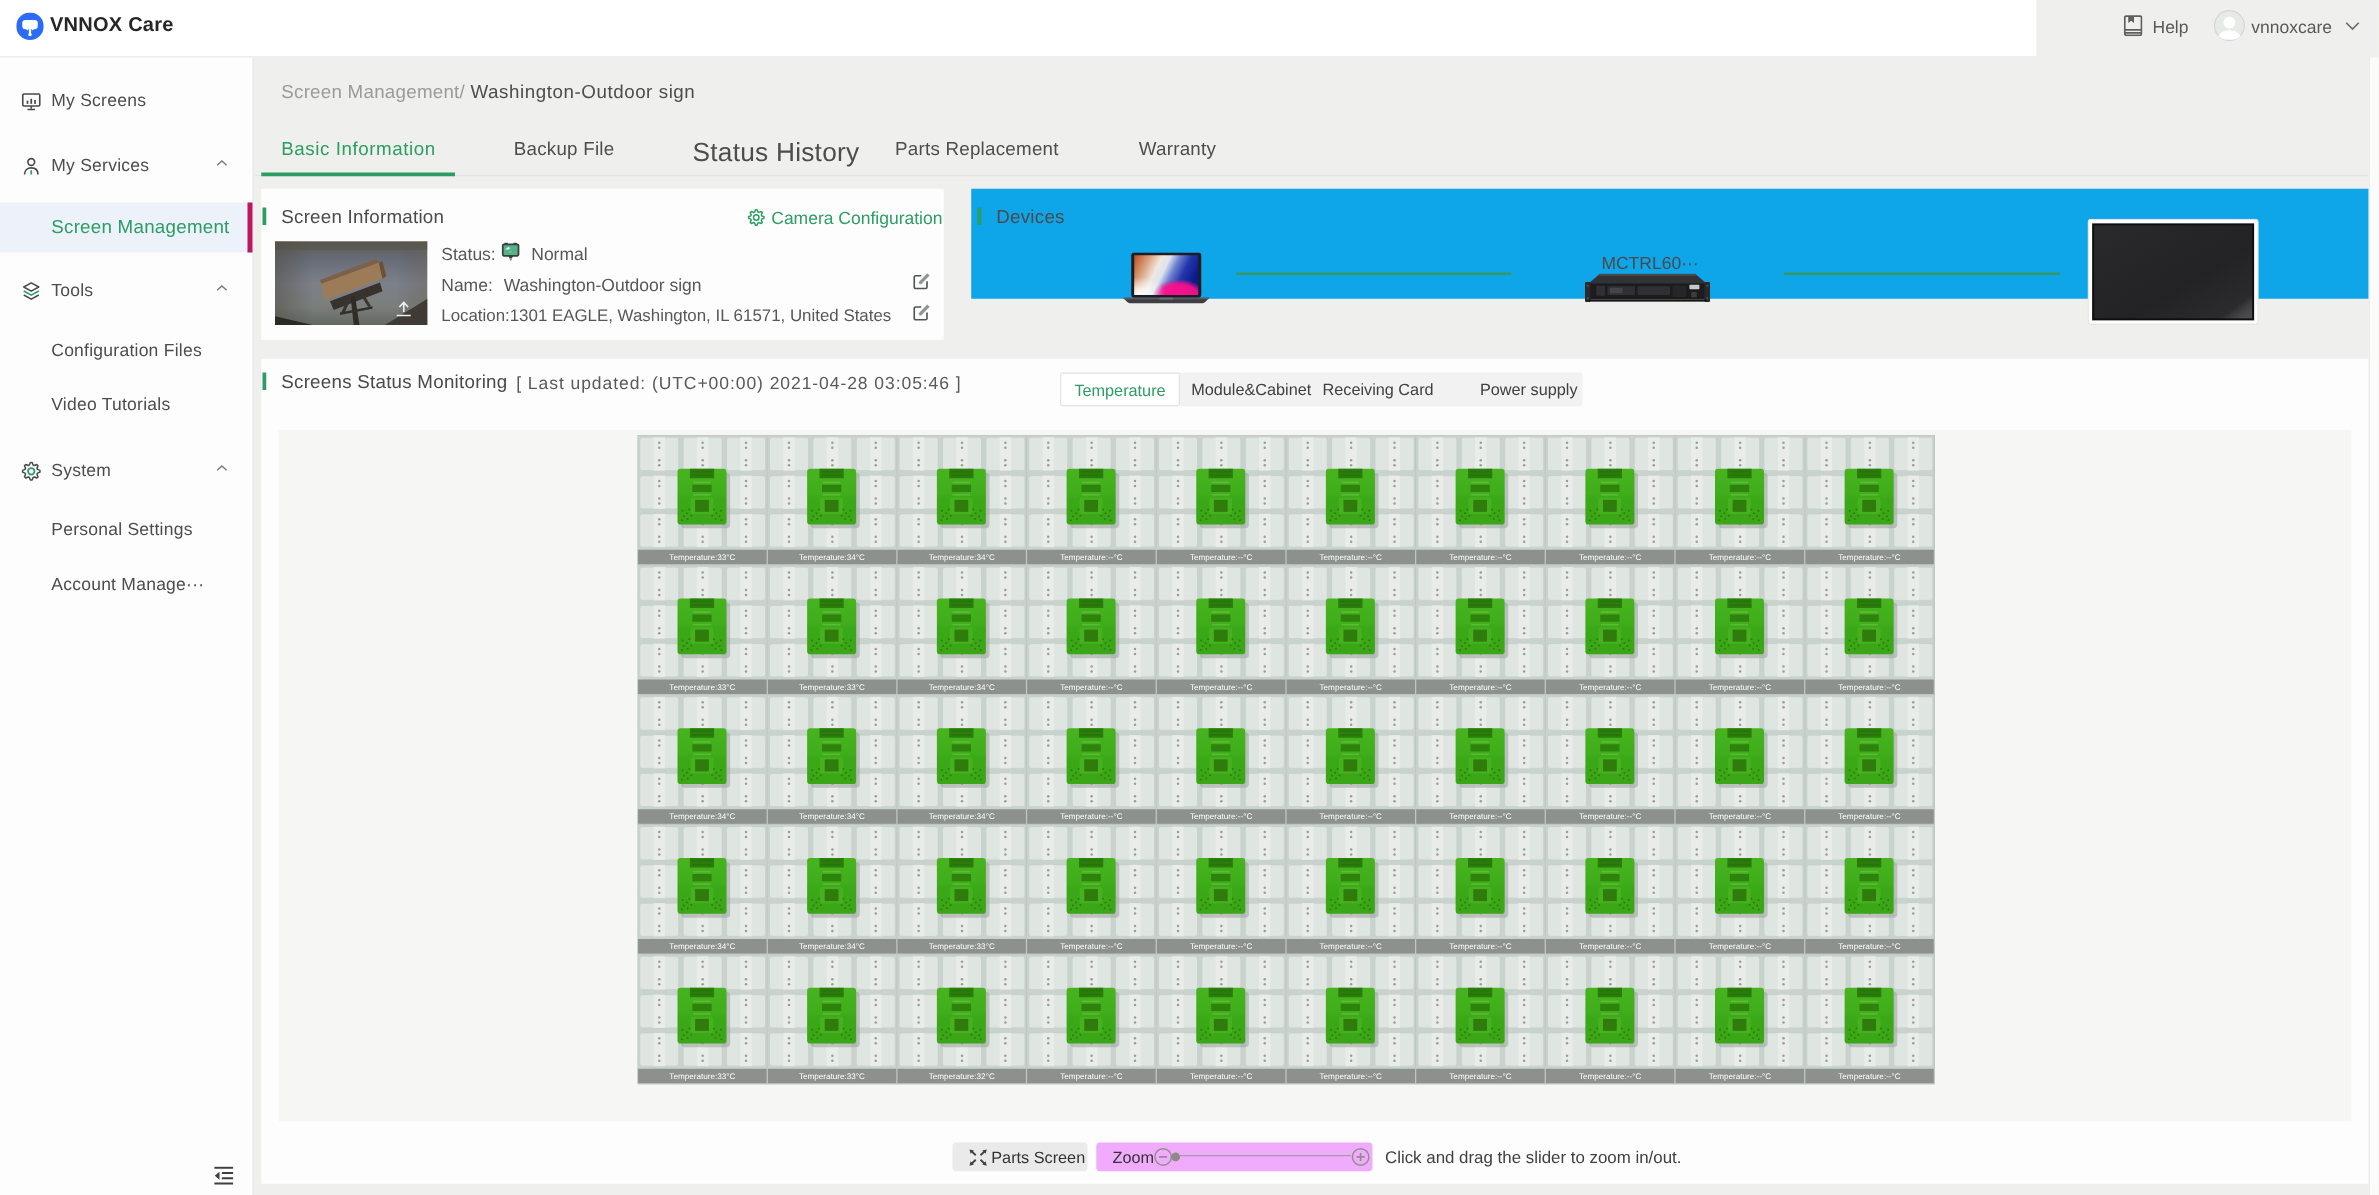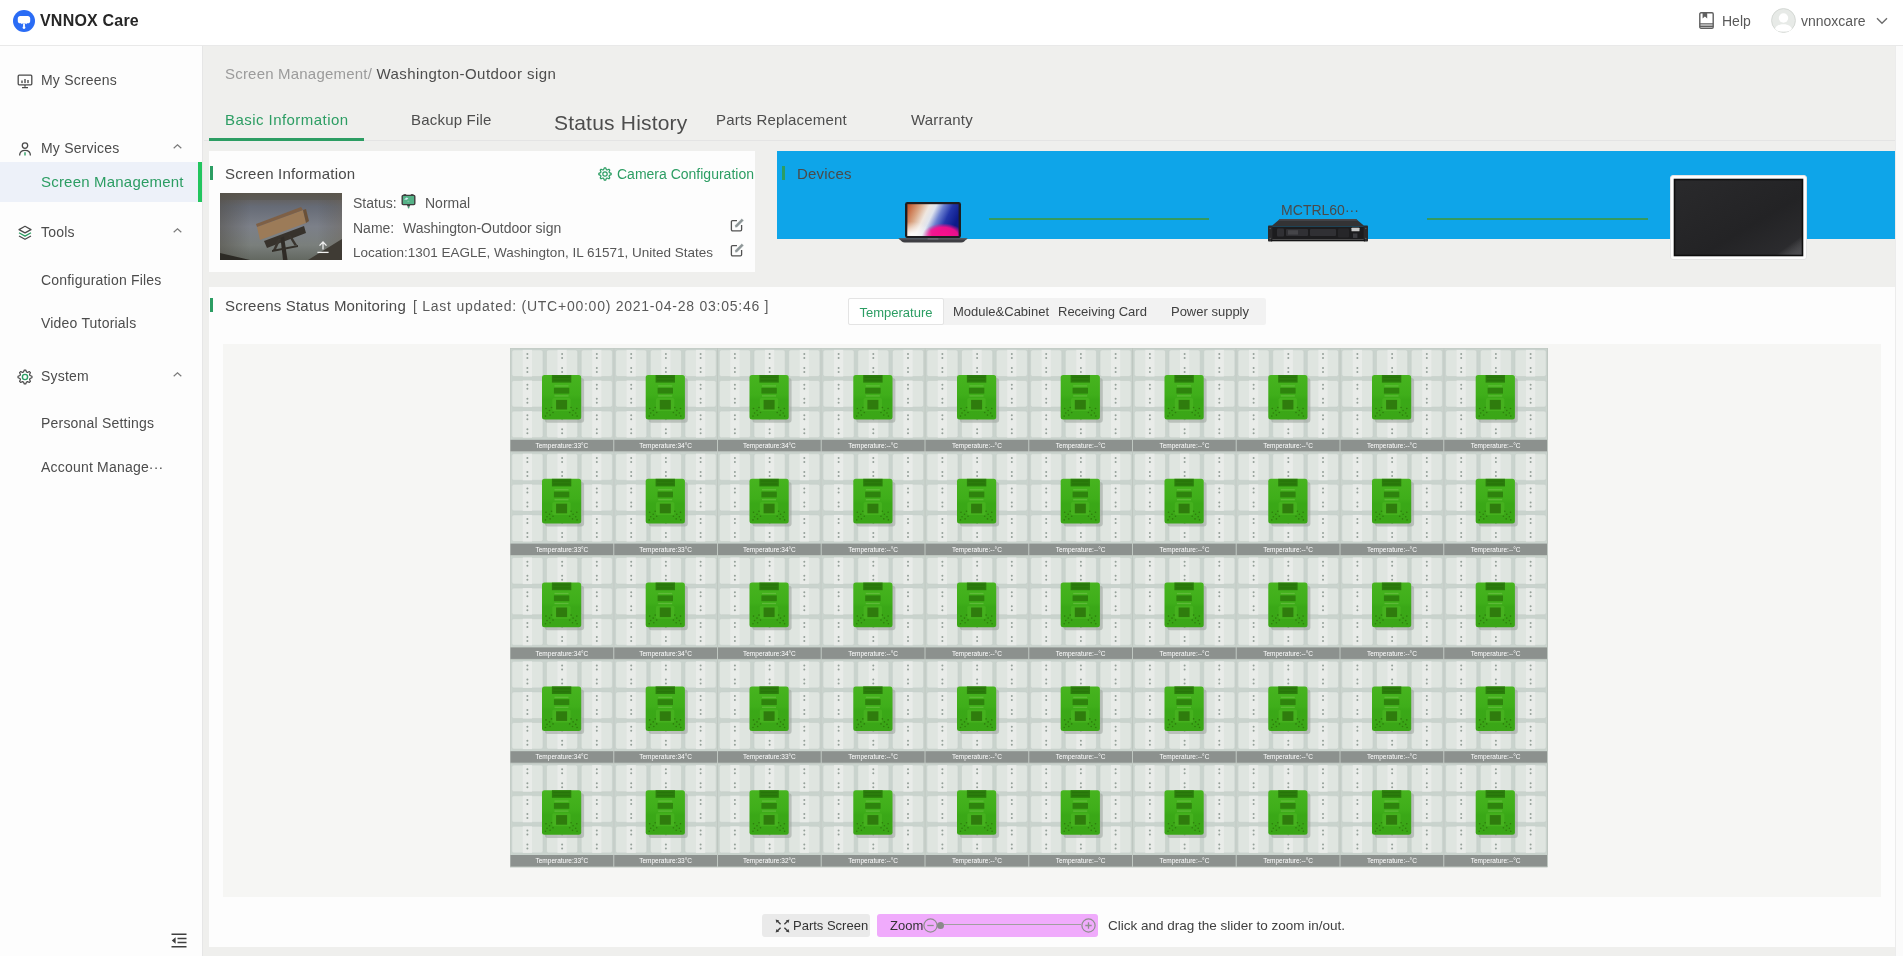--- a/index.html
+++ b/index.html
@@ -2,21 +2,21 @@
 <html><head><meta charset="utf-8"><title>VNNOX Care</title>
 <style>
 *{margin:0;padding:0;box-sizing:border-box}
 html,body{width:1903px;height:956px;overflow:hidden;background:#efefed;font-family:"Liberation Sans",sans-serif;}
 .abs{position:absolute}
 body{position:relative}
 .txt{white-space:nowrap}
 svg{display:block}
 </style></head><body>
 
-<div class="abs" style="left:0;top:0;width:1903px;height:46px;background:#ffffff;border-bottom:1px solid #e9e9e9;z-index:5">
+<div class="abs" style="left:0;top:0;width:1629px;height:46px;background:#ffffff;border-bottom:1px solid #e9e9e9;z-index:5">
  <div class="abs" style="left:13px;top:10px">
       <svg width="22" height="22" viewBox="0 0 22 22">
         <circle cx="11" cy="11" r="11" fill="#2a6cf5"></circle>
         <g fill="#ffffff">
           <path d="M4.8 8.3c0-1.4 1-2.4 2.4-2.4h7.6c1.4 0 2.4 1 2.4 2.4v2.6c0 1.4-1 2.4-2.4 2.4h-0.7l-1 1-1-1h-2.2l-1 1-1-1h-0.7c-1.4 0-2.4-1-2.4-2.4z"></path>
           <rect x="10.1" y="13.3" width="1.8" height="3.2"></rect>
           <path d="M11 18.9c-0.9 0-1.4-0.6-1.4-1.3 0-0.8 1.4-2 1.4-2s1.4 1.2 1.4 2c0 0.7-0.5 1.3-1.4 1.3z"></path>
         </g>
       </svg>
     </div>
@@ -62,38 +62,38 @@
           </g>
           <g fill="#4a4a4a">
             <rect x="4.3" y="7.5" width="1.4" height="2.6"></rect>
             <rect x="7.3" y="6" width="1.4" height="4.1"></rect>
             <rect x="10.3" y="7" width="1.4" height="3.1"></rect>
           </g>
         </svg>
       </div>
       <div class="abs txt" style="left:41px;top:1px;font-size:14px;color:#4c4c4c;letter-spacing:0.2px">My Screens</div>
     </div>
-    <div class="abs" style="left:0;top:93px;width:236px;height:20px">
+    <div class="abs" style="left:0;top:77px;width:236px;height:20px">
       <div class="abs" style="left:17px;top:2px">
         <svg width="16" height="16" viewBox="0 0 16 16">
           <g fill="none" stroke="#4a4a4a" stroke-width="1.3">
             <circle cx="8" cy="4.6" r="2.7"></circle>
             <path d="M2.6 14.6c0-3.6 2.4-5.3 5.4-5.3s5.4 1.7 5.4 5.3"></path>
           </g>
           <path d="M8 11.2v3.4" stroke="#2c9d63" stroke-width="1.4"></path>
         </svg>
       </div>
       <div class="abs txt" style="left:41px;top:1px;font-size:14px;color:#4c4c4c;letter-spacing:0.2px">My Services</div>
       <div class="abs" style="left:173px;top:5px">
         <svg width="9" height="5" viewBox="0 0 9 5">
           <path d="M0.7 4.2L4.5 0.8 8.3 4.2" fill="none" stroke="#7a7a7a" stroke-width="1.2"></path>
         </svg>
       </div>
     </div>
-    <div class="abs" style="left:0;top:116px;width:202px;height:40px;background:#edf1f9;border-right:4px solid #22c55e">
+    <div class="abs" style="left:0;top:116px;width:202px;height:40px;background:#edf1f9;border-right:4px solid #be185d">
  <div class="abs txt" style="left:41px;top:11px;font-size:15px;color:#2c9d63;letter-spacing:0.2px">Screen Management</div>
 </div>
     <div class="abs" style="left:0;top:177px;width:202px;height:20px">
       <div class="abs" style="left:17px;top:2px">
         <svg width="16" height="16" viewBox="0 0 16 16" fill="none">
           <path d="M2 4.6L8 1.3l6 3.3L8 7.9 2 4.6z" stroke="#4a4a4a" stroke-width="1.2" stroke-linejoin="round"></path>
           <path d="M2 7.8l6 3.3 6-3.3" stroke="#2c9d63" stroke-width="1.3" stroke-linejoin="round"></path>
           <path d="M2 11l6 3.3 6-3.3" stroke="#4a4a4a" stroke-width="1.3" stroke-linejoin="round"></path>
         </svg>
       </div>
@@ -303,21 +303,21 @@
 <rect x="5.3" y="5.3" width="126.4" height="74.4" fill="url(#sheen)"></rect>
 </svg>
 <div class="abs" style="left:209px;top:287px;width:1686px;height:660px;background:#fdfdfd">
  <div class="abs" style="left:1px;top:11px;width:3px;height:14px;background:#2c9d63"></div>
  <div class="abs txt" style="left:16px;top:10px;font-size:15px;color:#4a4a4a;letter-spacing:0.2px">Screens Status Monitoring</div>
  <div class="abs txt" style="left:204px;top:11px;font-size:14px;color:#595959;letter-spacing:0.75px">[ Last updated: (UTC+00:00) 2021-04-28 03:05:46 ]</div>
  <div class="abs" style="left:639px;top:11px;width:418px;height:27px;background:#f2f2f2;border-radius:2px">
    <div class="abs txt" style="left:0;top:0;width:96px;text-align:center;height:27px;line-height:27px;font-size:13px;color:#2c9d63;background:#ffffff;border:1px solid #e4e4e4;border-radius:2px">Temperature</div>
    <div class="abs txt" style="left:96px;top:0;width:114px;text-align:center;height:27px;line-height:27px;font-size:13px;color:#404040">Module&amp;Cabinet</div>
    <div class="abs txt" style="left:210px;top:0;width:114px;text-align:left;height:27px;line-height:27px;font-size:13px;color:#404040">Receiving Card</div>
-   <div class="abs txt" style="left:315px;top:0;width:94px;text-align:center;height:27px;line-height:27px;font-size:13px;color:#404040">Power supply</div>
+   <div class="abs txt" style="left:328px;top:0;width:94px;text-align:center;height:27px;line-height:27px;font-size:13px;color:#404040">Power supply</div>
  </div>
  <div class="abs" style="left:14px;top:57px;width:1658px;height:553px;background:#f6f6f4"></div>
  <div class="abs" style="left:553px;top:627px;width:108px;height:23px;background:#eaeaea;border-radius:3px">
    <div class="abs" style="left:13px;top:5px">
         <svg width="15" height="14" viewBox="0 0 15 14">
           <g stroke="#3f3f3f" stroke-width="1.4" fill="none">
             <path d="M5.6 5.2L1.8 1.6M9.4 5.2l3.8-3.6M5.6 8.8l-3.8 3.6M9.4 8.8l3.8 3.6"></path>
           </g>
           <g fill="#3f3f3f">
             <path d="M0.6 0.5l3.6 0.9-2.7 2.6z"></path>

